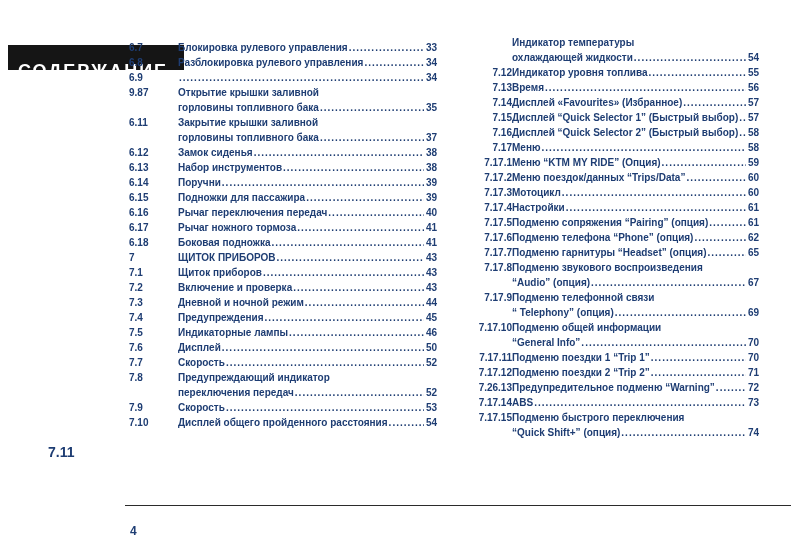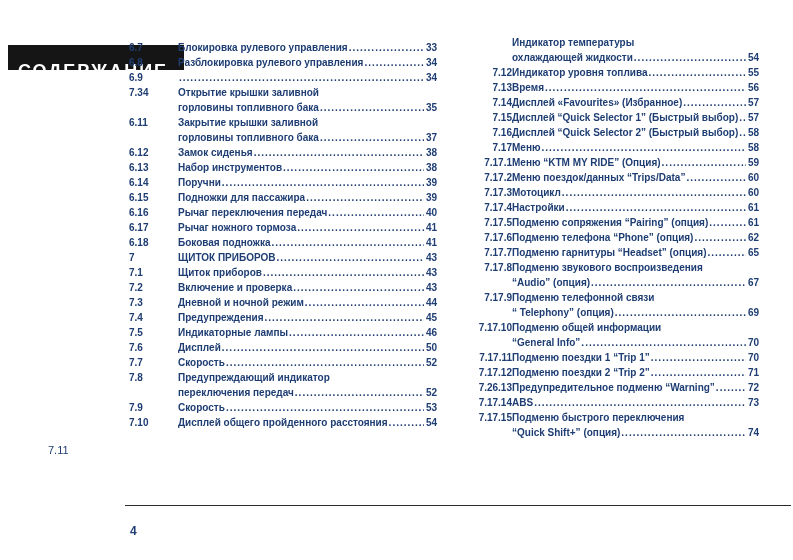--- a/index.html
+++ b/index.html
@@ -61,22 +61,22 @@
   .toc-page {
     flex: 0 0 auto;
     padding-left: 1px;
     white-space: nowrap;
   }
   .orphan-num {
     position: absolute;
     left: 48px;
     top: 444px;
     color: var(--text-color, #1e3d73);
-    font-weight: normal;
-    font-size: 11px;
+    font-weight: bold;
+    font-size: 14px;
   }
   .footer-rule {
     position: absolute;
     left: 125px;
     top: 505px;
     width: 666px;
     height: 1px;
     background: #2b2b2b;
   }
   .page-num {
@@ -114,21 +114,21 @@
       </div>
       <div class="toc-entry">
         <div class="toc-line">
           <span class="toc-num">6.9</span>
           <span class="toc-leader"></span>
           <span class="toc-page">34</span>
         </div>
       </div>
       <div class="toc-entry">
         <div class="toc-line">
-          <span class="toc-num">7.34</span>
+          <span class="toc-num">9.87</span>
           <span class="toc-title">Открытие крышки заливной</span>
         </div>
         <div class="toc-line">
           <span class="toc-num"></span>
           <span class="toc-title">горловины топливного бака</span>
           <span class="toc-leader"></span>
           <span class="toc-page">35</span>
         </div>
       </div>
       <div class="toc-entry">

